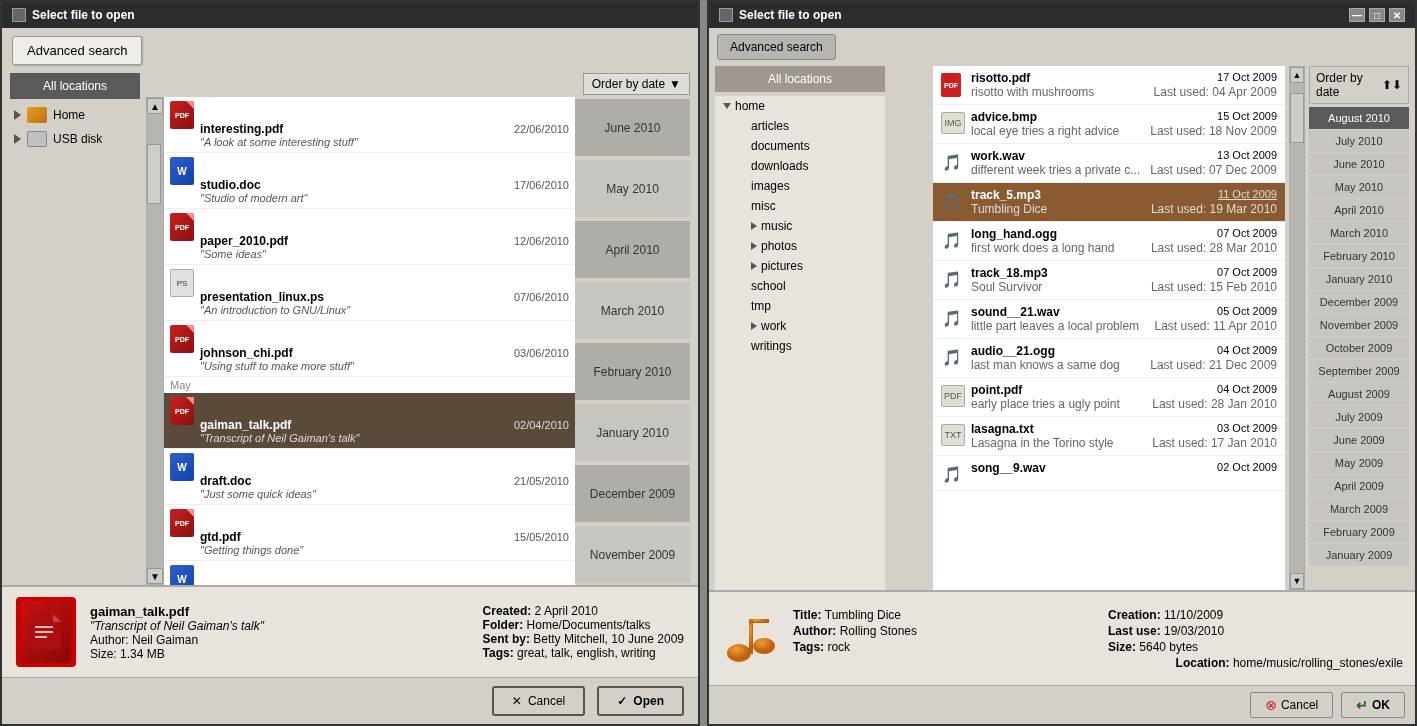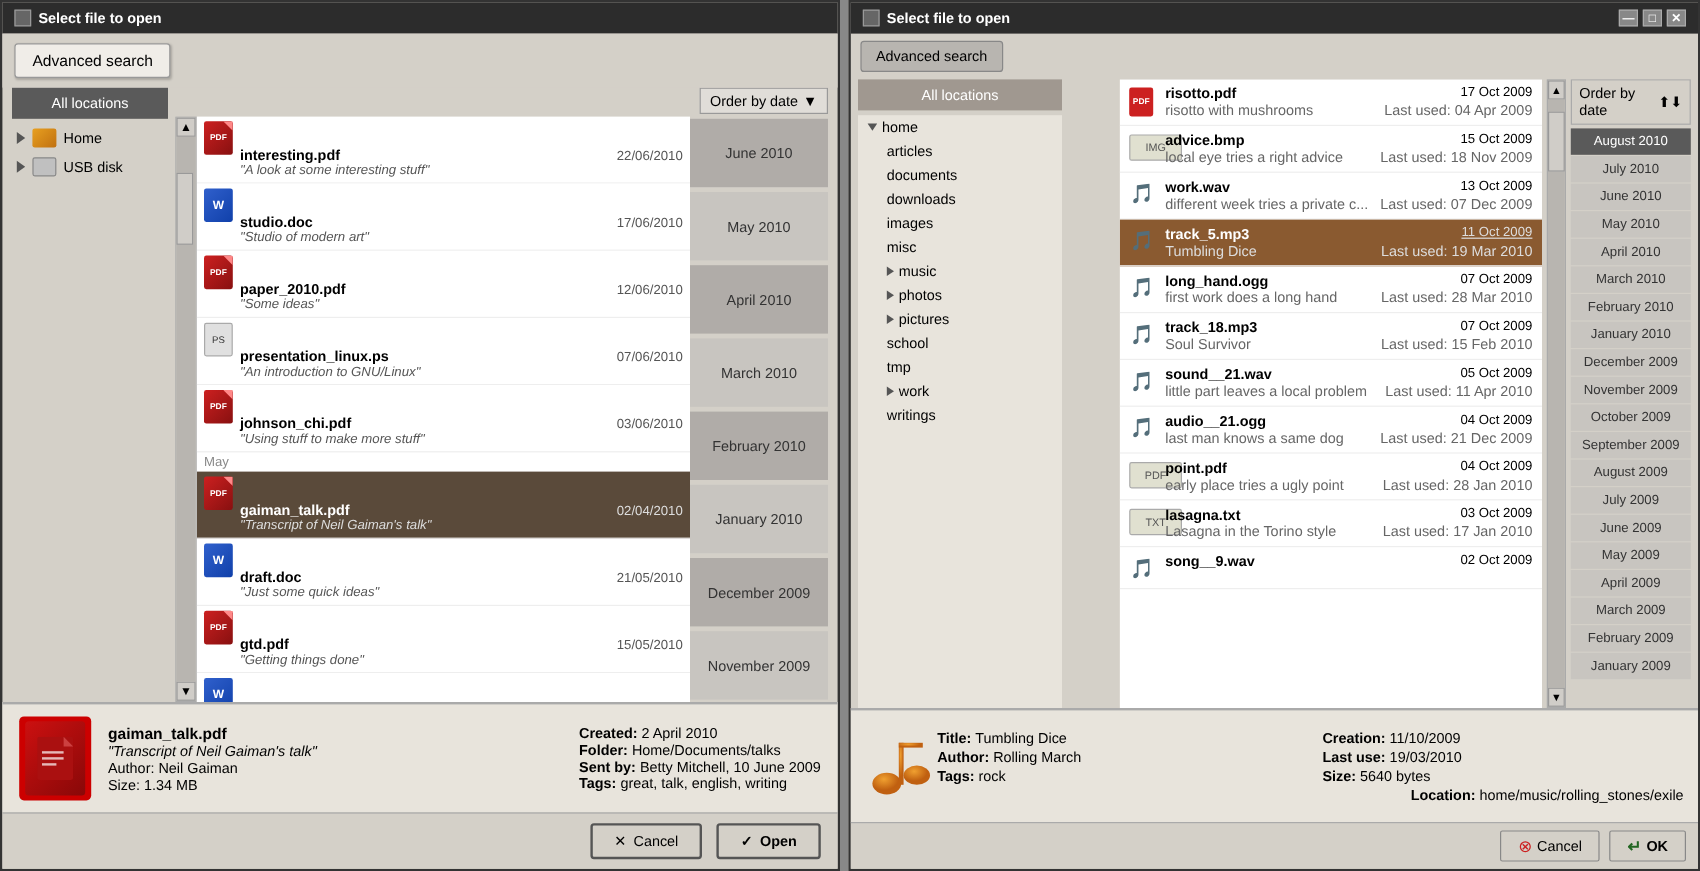--- a/index.html
+++ b/index.html
@@ -299,20 +299,21 @@
       display: flex;
       align-items: center;
       gap: 4px;
     }
     .tree-child {
       padding: 3px 8px 3px 24px;
       cursor: pointer;
       display: flex;
       align-items: center;
       gap: 4px;
+      margin-left: 12px;
     }
     .tri-right {
       width: 0; height: 0;
       border-top: 4px solid transparent;
       border-bottom: 4px solid transparent;
       border-left: 6px solid #555;
       display: inline-block;
     }
     .tri-down {
       width: 0; height: 0;
@@ -409,21 +410,21 @@
     }
     .rml-item.selected { background: #5a5a5a; color: white; }
 
     
     .right-detail {
       background: #e8e4dc;
       border-top: 2px solid #aaa;
       padding: 10px 12px;
       display: flex;
       align-items: center;
-      gap: 0;
+      gap: 12px;
       min-height: 95px;
     }
     .music-icon-large {
       width: 60px; height: 60px;
       display: flex; align-items: center; justify-content: center;
       font-size: 40px;
     }
     .right-detail-info { flex: 1; display: grid; grid-template-columns: 1fr 1fr; gap: 2px 20px; font-size: 12px; }
     .rdi-label { font-weight: bold; }
     .right-dialog-buttons {
@@ -479,21 +480,21 @@
       border-radius: 2px;
       display: flex; align-items: center; justify-content: center;
       font-size: 8px; color: #333;
     }
     .music-icon-small {
       width: 22px; height: 22px;
       display: flex; align-items: center; justify-content: center;
       font-size: 16px;
     }
     .generic-icon {
-      width: 44px; height: 22px;
+      width: 24px; height: 22px;
       background: #e0e0d0;
       border: 1px solid #aaa;
       border-radius: 2px;
       display: flex; align-items: center; justify-content: center;
       font-size: 9px; color: #555;
     }
 
     .may-label {
       padding: 2px 6px;
       color: #888;
@@ -980,21 +981,21 @@
         </defs>
         <ellipse cx="15" cy="42" rx="12" ry="9" fill="url(#mg)"></ellipse>
         <ellipse cx="40" cy="35" rx="11" ry="8" fill="url(#mg)"></ellipse>
         <rect x="25" y="8" width="4" height="35" fill="url(#mg)"></rect>
         <rect x="25" y="8" width="20" height="4" fill="url(#mg)"></rect>
       </svg>
     </div>
     <div class="right-detail-info">
       <div><span class="rdi-label">Title: </span><span>Tumbling Dice</span></div>
       <div><span class="rdi-label">Creation: </span><span>11/10/2009</span></div>
-      <div><span class="rdi-label">Author: </span><span>Rolling March</span></div>
+      <div><span class="rdi-label">Author: </span><span>Rolling Stones</span></div>
       <div><span class="rdi-label">Last use: </span><span>19/03/2010</span></div>
       <div><span class="rdi-label">Tags: </span><span>rock</span></div>
       <div><span class="rdi-label">Size: </span><span>5640 bytes</span></div>
       <div style="grid-column:1/-1;text-align:right;"><span class="rdi-label">Location: </span><span>home/music/rolling_stones/exile</span></div>
     </div>
   </div>
 
   <div class="right-dialog-buttons">
     <button class="rbtn rbtn-cancel">
       <span style="color:#cc2020;font-size:14px;">⊗</span>

